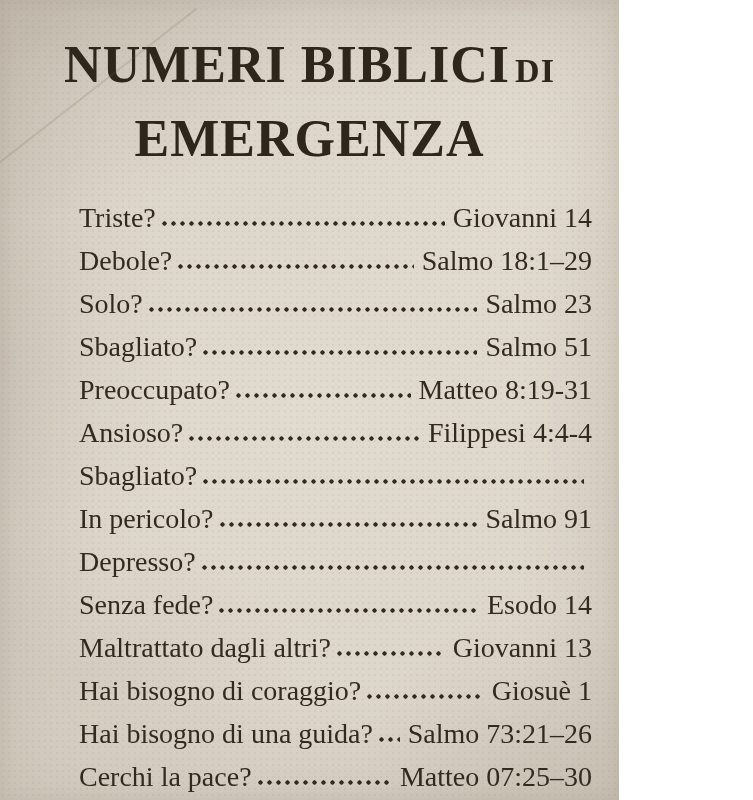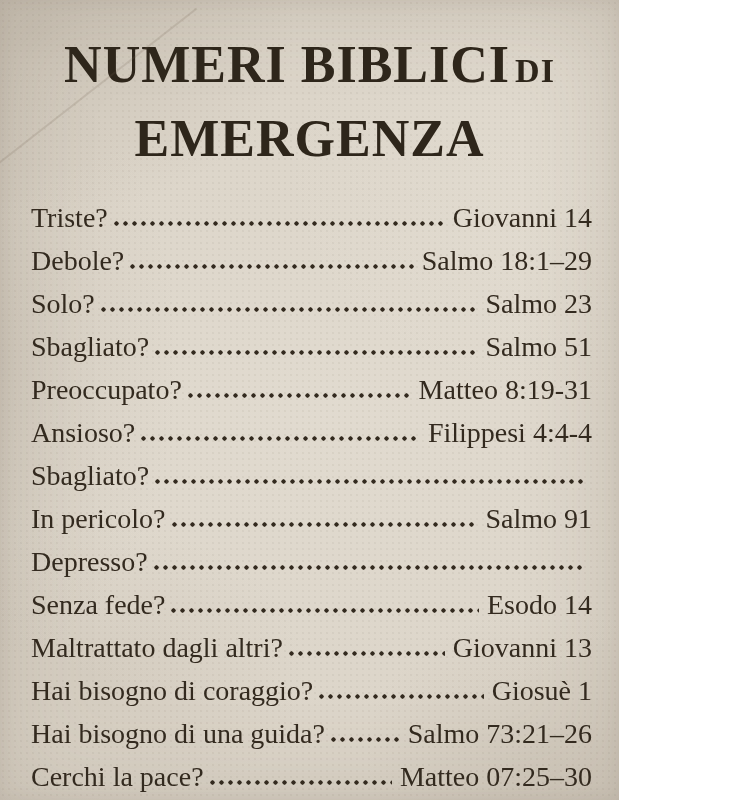--- a/index.html
+++ b/index.html
@@ -60,21 +60,21 @@
     top: 196px; left: 31px; right: 27px;
   }
   .row {
     display: flex;
     align-items: baseline;
     height: 43px;
     font-size: 28px;
     line-height: 43px;
     white-space: nowrap;
   }
-  .q { flex: 0 0 auto; }
+  .q { flex: 0 0 auto; margin-left: 48px; }
   .dots {
     flex: 1 1 auto;
     min-width: 14px;
     height: 7px;
     margin: 0 8px 0 4px;
     background-image: radial-gradient(circle, var(--ink) 1.9px, rgba(0,0,0,0) 2.4px);
     background-size: 9px 7px;
     background-repeat: repeat-x;
     background-position: left bottom;
   }

